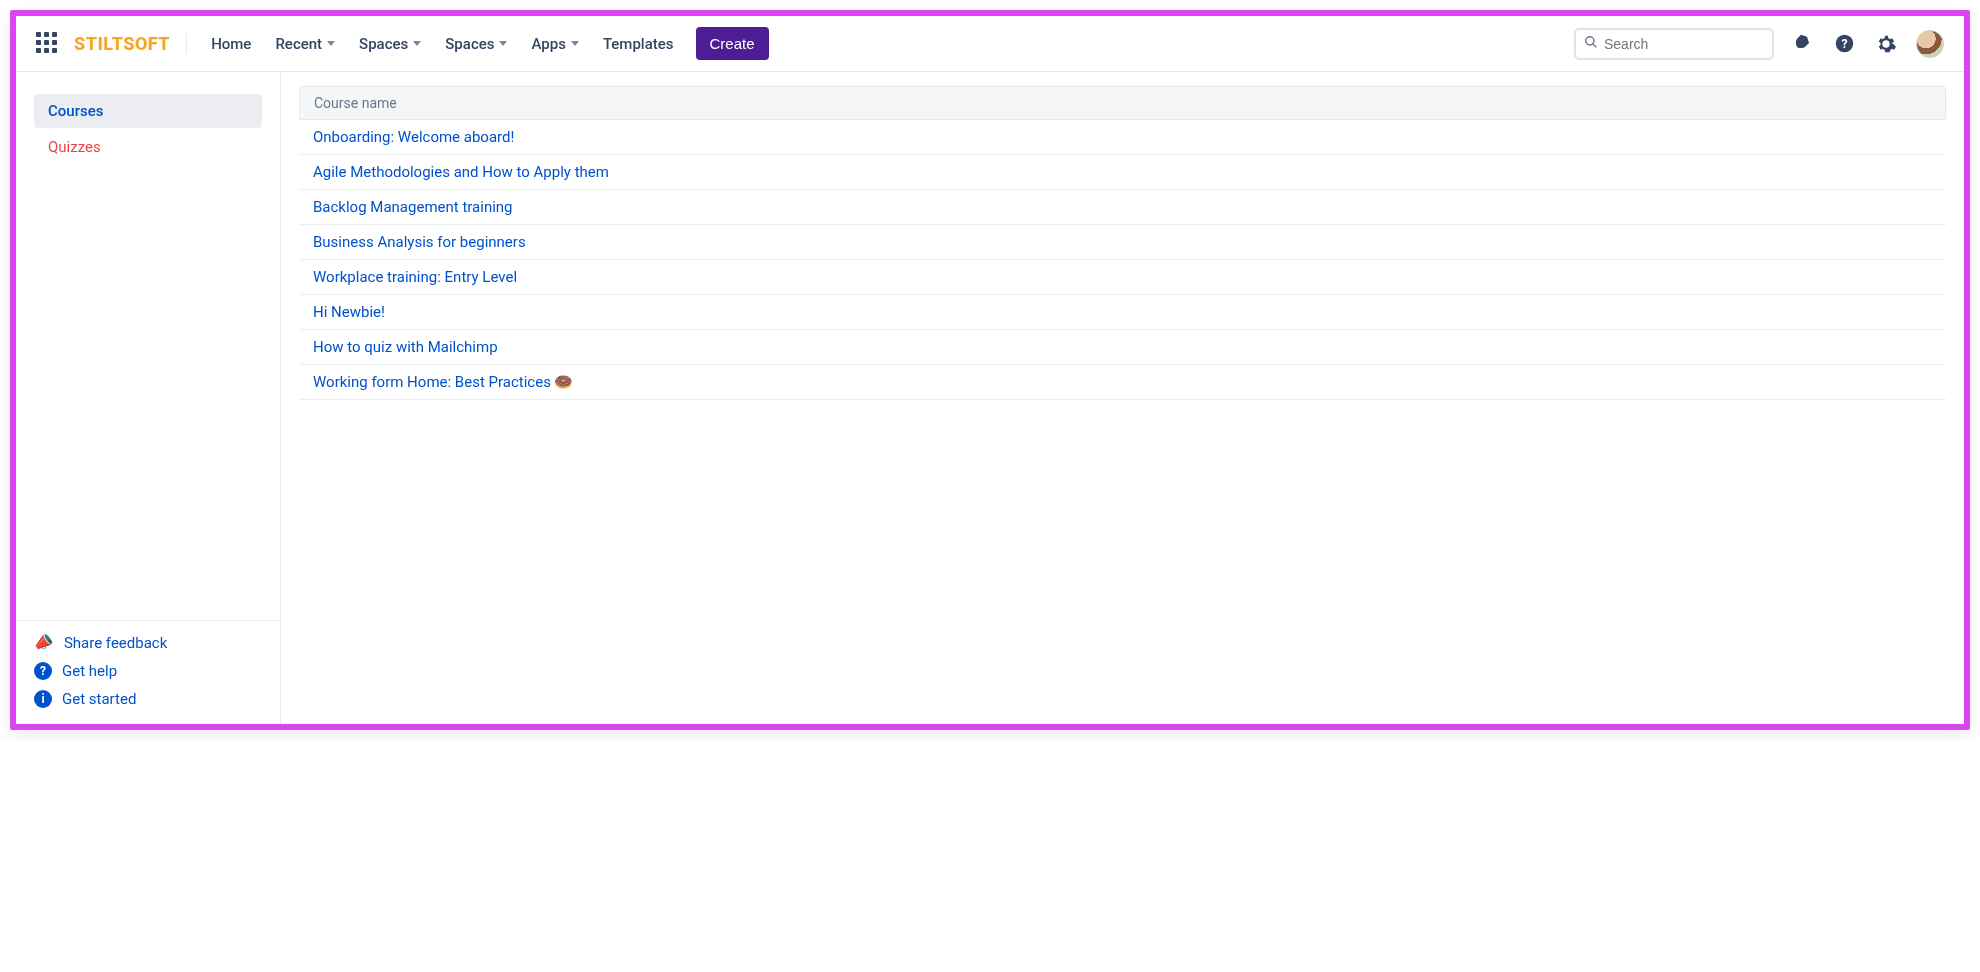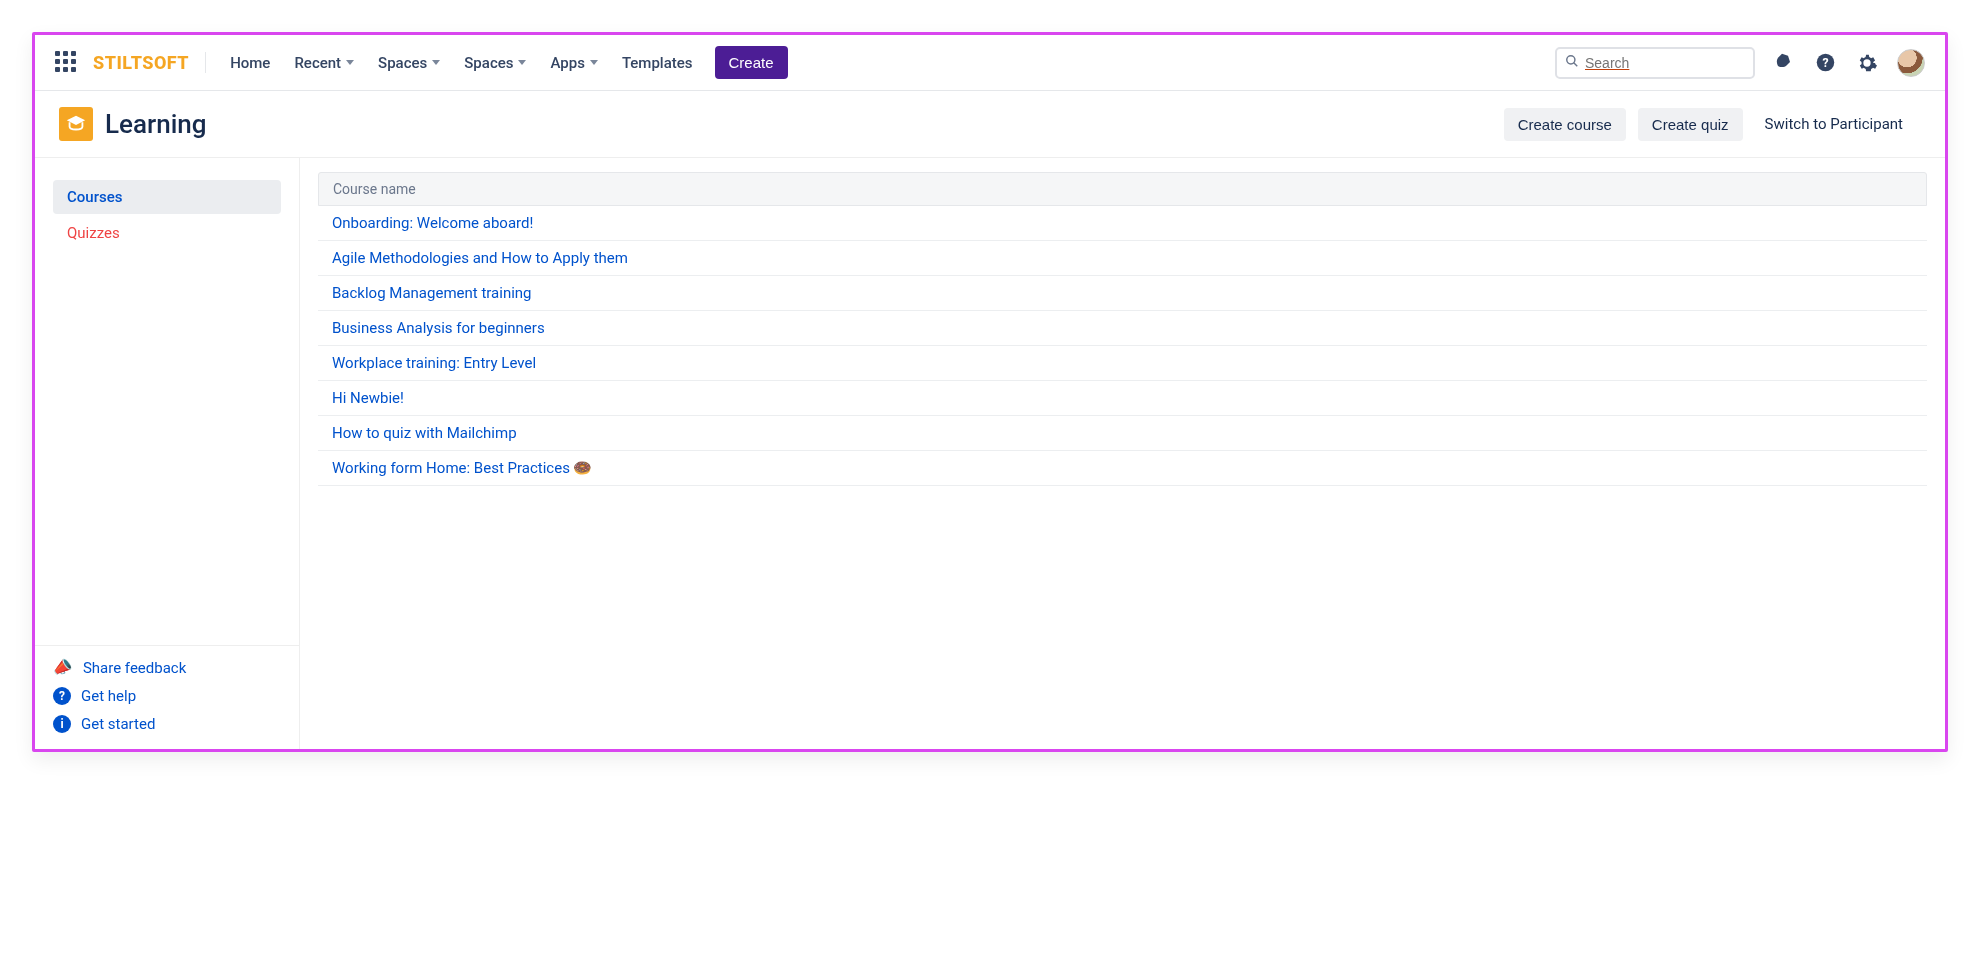--- a/index.html
+++ b/index.html
@@ -3,22 +3,22 @@
 <meta charset="utf-8">
 <style>
 * { box-sizing: border-box; margin: 0; padding: 0; }
 body {
   font-family: -apple-system, BlinkMacSystemFont, "Segoe UI", Roboto, Helvetica, Arial, sans-serif;
   background: #fff;
   color: #172B4D;
   font-size: 14px;
 }
 .app-frame {
-  margin: 32px;
-  border: 3px solid #d946ef;
+  margin: 10px;
+  border: 6px solid #d946ef;
   box-shadow: 0 8px 20px rgba(0,0,0,0.07);
   background: #fff;
   min-height: 720px;
   border-radius: 2px;
   overflow: hidden;
   display: flex;
   flex-direction: column;
 }
 
 
@@ -85,24 +85,23 @@
   border-radius: 5px;
   padding: 3px 8px;
   width: 200px;
   height: 32px;
 }
 .search-icon { color: #6B778C; margin-right: 6px; }
 .searchbox input {
   border: none;
   outline: none;
   font-size: 14px;
-  color: #c2410c;
+  color: #0c4a6e;
   width: 100%;
   background: transparent;
-  text-decoration: underline;
 }
 .toolicons { display: flex; align-items: center; gap: 18px; margin-left: 16px; }
 .toolicon { color: #344563; cursor: pointer; display:flex; align-items:center; justify-content:center; width:24px; height:24px; }
 .avatar {
   width: 28px; height: 28px;
   border-radius: 50%;
   background: radial-gradient(circle at 35% 30%, #e8c7a8 0 38%, #8b5a3c 39% 62%, #c9d4b4 63% 100%);
   border: 1px solid #ccc;
   cursor: pointer;
 }
@@ -292,34 +291,20 @@
       </div>
       <div class="toolicon">
         <svg width="22" height="22" viewBox="0 0 24 24" fill="currentColor">
             <path d="M12 8a4 4 0 100 8 4 4 0 000-8zm9 4a7 7 0 01-.1 1.2l2 1.6-2 3.4-2.4-.9a7 7 0 01-2 1.2l-.4 2.5H11l-.4-2.5a7 7 0 01-2-1.2l-2.4.9-2-3.4 2-1.6A7 7 0 016 12c0-.4 0-.8.1-1.2l-2-1.6 2-3.4 2.4.9a7 7 0 012-1.2L11 3h3l.4 2.5a7 7 0 012 1.2l2.4-.9 2 3.4-2 1.6c.1.4.1.8.1 1.2z"></path>
           </svg>
       </div>
       <div class="avatar"></div>
     </div>
   </div>
 
-  <div class="page-header">
-    <div class="page-icon">
-      <svg width="22" height="22" viewBox="0 0 24 24" fill="currentColor">
-          <path d="M12 3 L2 8 L12 13 L22 8 Z"></path>
-          <path d="M5 10 v5 c0 2 3 3 7 3 s7-1 7-3 v-5" fill="none" stroke="currentColor" stroke-width="2"></path>
-        </svg>
-    </div>
-    <div class="page-title">Learning</div>
-    <div class="page-actions">
-      <button class="ghost-btn">Create course</button>
-      <button class="ghost-btn">Create quiz</button>
-      <span class="textlink">Switch to Participant</span>
-    </div>
-  </div>
 
   <div class="body">
     <div class="sidebar">
       <div class="side-items">
         <div class="side-item active">Courses</div>
         <div class="side-item">Quizzes</div>
       </div>
       <div class="side-bottom">
         <div class="side-link">
           <span class="mega-icon">📣</span>

